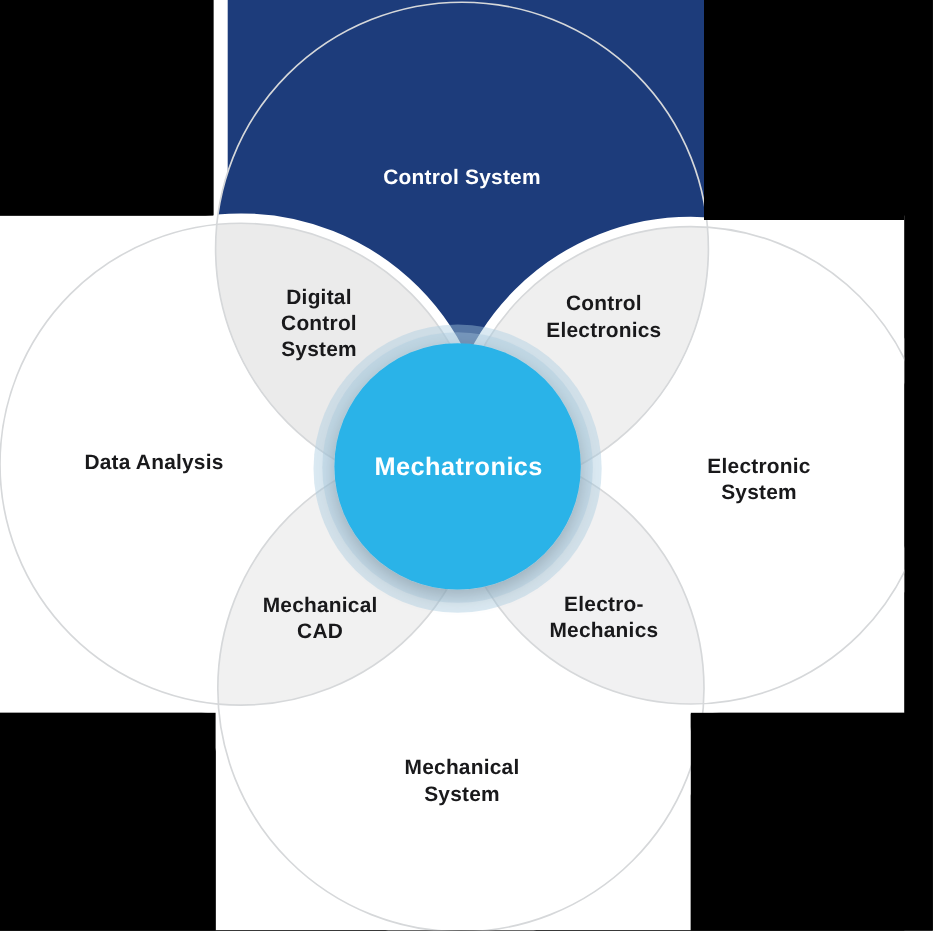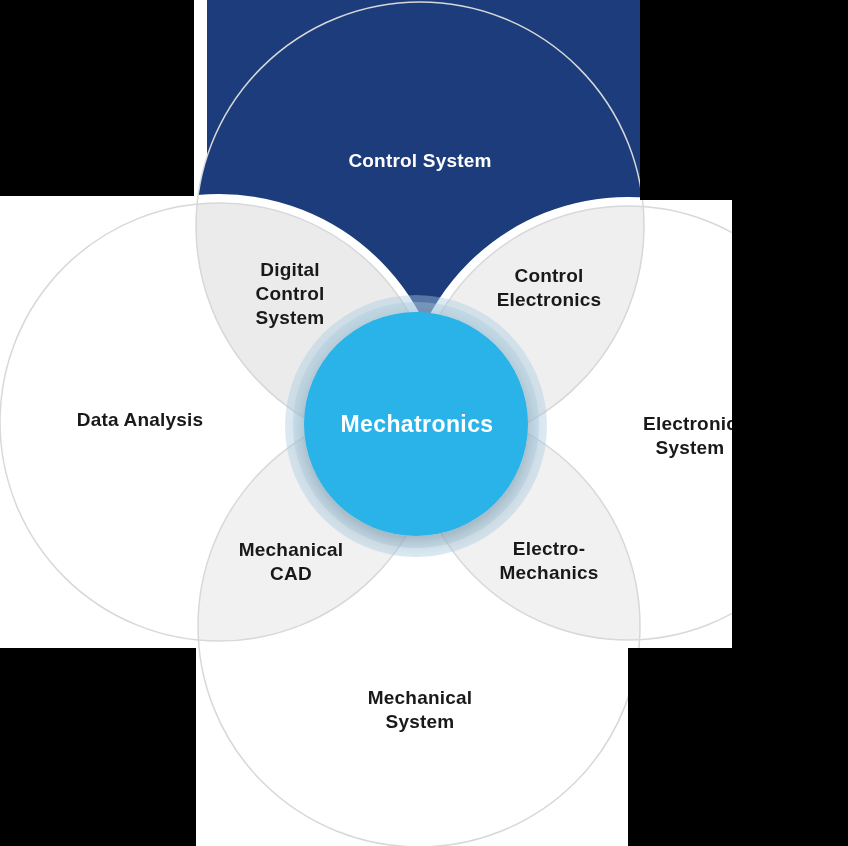--- a/index.html
+++ b/index.html
@@ -2,21 +2,21 @@
 <html><head>
 <meta charset="utf-8">
 <style>
   html, body {
     margin: 0;
     padding: 0;
     background: #000;
   }
   .stage {
     position: relative;
-    width: 732px;
+    width: 822px;
     height: 846px;
     overflow: hidden;
     background: #000;
     font-family: "Liberation Sans", "DejaVu Sans", sans-serif;
   }
   svg { display: block; }
   .lbl {
     font-family: "Liberation Sans", "DejaVu Sans", sans-serif;
     font-weight: 700;
     font-size: 19px;

